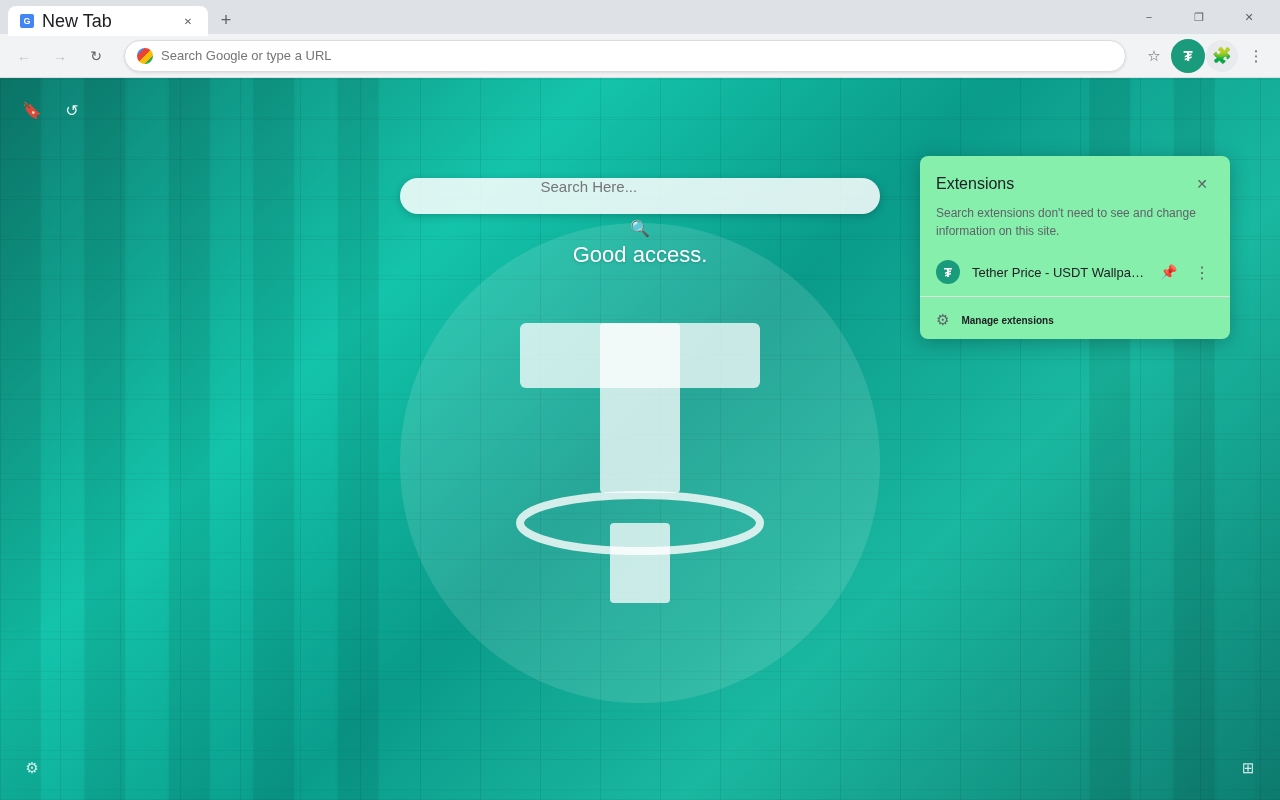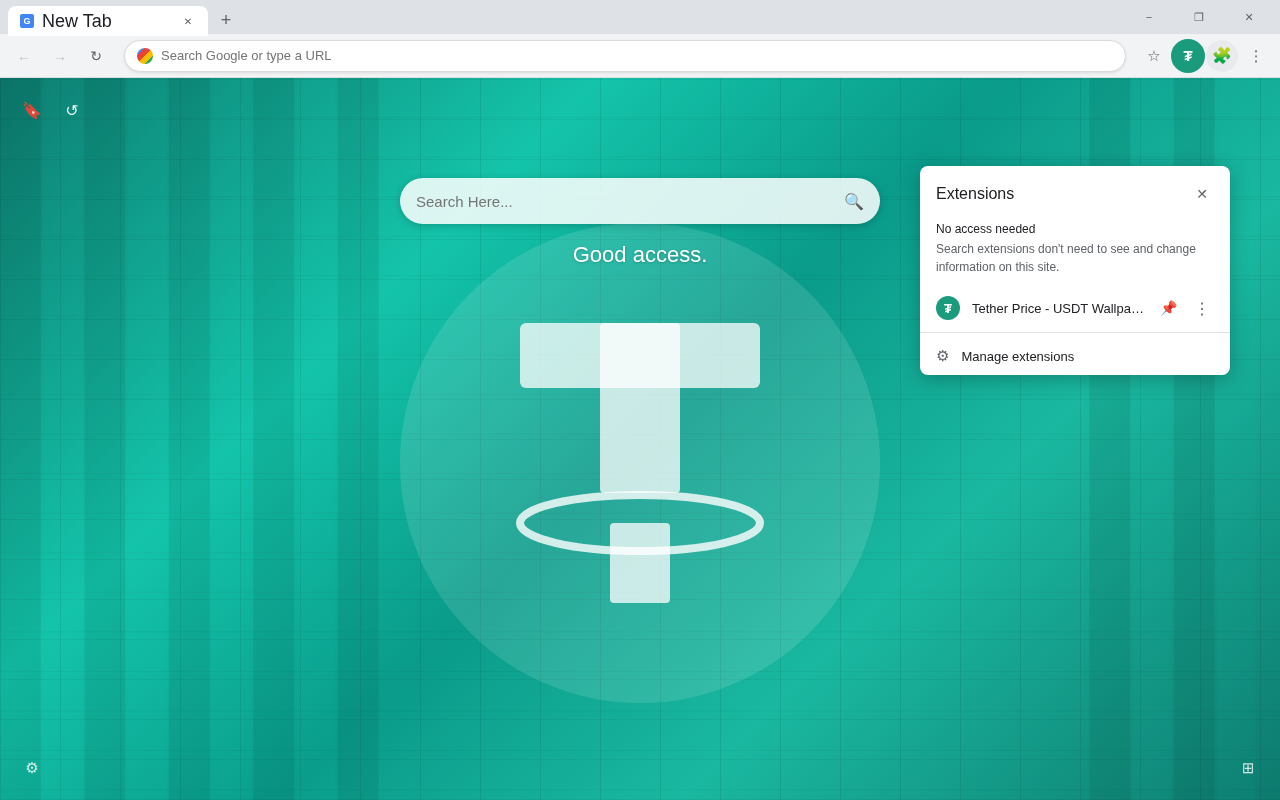--- a/index.html
+++ b/index.html
@@ -203,28 +203,29 @@
     
     .search-container {
       position: absolute;
       top: 100px;
       left: 50%;
       transform: translateX(-50%);
       width: 480px;
     }
     .search-bar {
       width: 100%;
-      height: 46px;
+      height: 36px;
       background: rgba(255,255,255,0.85);
       border-radius: 24px;
       display: flex;
       align-items: center;
       padding: 0 16px;
       gap: 24px;
       box-shadow: 0 2px 8px rgba(0,0,0,0.2);
+      flex-direction: column;
     }
     .search-input {
       flex: 1;
       border: none;
       outline: none;
       background: transparent;
       font-size: 15px;
       color: #5f6368;
     }
     .search-icon-btn {
@@ -292,26 +293,25 @@
       color: rgba(255,255,255,0.9);
       font-size: 16px;
     }
 
     
     .extensions-panel {
       position: absolute;
       top: 78px;
       right: 50px;
       width: 310px;
-      background: #ffffff;
+      background: #86efac;
       border-radius: 8px;
       box-shadow: 0 4px 20px rgba(0,0,0,0.25);
       z-index: 100;
       overflow: hidden;
-      margin-top: 10px;
     }
     .ext-header {
       display: flex;
       align-items: center;
       justify-content: space-between;
       padding: 16px 16px 8px 16px;
     }
     .ext-title {
       font-size: 16px;
       font-weight: 500;
@@ -383,22 +383,23 @@
       align-items: center;
       padding: 10px 16px;
       gap: 12px;
       cursor: pointer;
     }
     .ext-gear-icon {
       color: #5f6368;
       font-size: 15px;
     }
     .ext-manage-label {
-      font-size: 13px;
+      font-size: 10px;
       color: #202124;
+      font-weight: bold;
     }
   </style>
 </head>
 <body>
 
 <div class="browser-frame">
 
   <div class="title-bar">
     <div class="tab-strip">
       <div class="tab">
@@ -509,21 +510,20 @@
 
     <div class="bottom-right">
       <div class="bottom-icon-btn">⊞</div>
     </div>
 
     <div class="extensions-panel">
       <div class="ext-header">
         <span class="ext-title">Extensions</span>
         <div class="ext-close-btn">✕</div>
       </div>
-      <div class="ext-section-title">No access needed</div>
       <div class="ext-section-desc">Search extensions don't need to see and change information on this site.</div>
 
       <div class="ext-item">
         <div class="ext-icon">₮</div>
         <span class="ext-name">Tether Price - USDT Wallpaper...</span>
         <span class="ext-pin-icon">📌</span>
         <span class="ext-more-btn">⋮</span>
       </div>
 
       <div class="ext-divider"></div>

